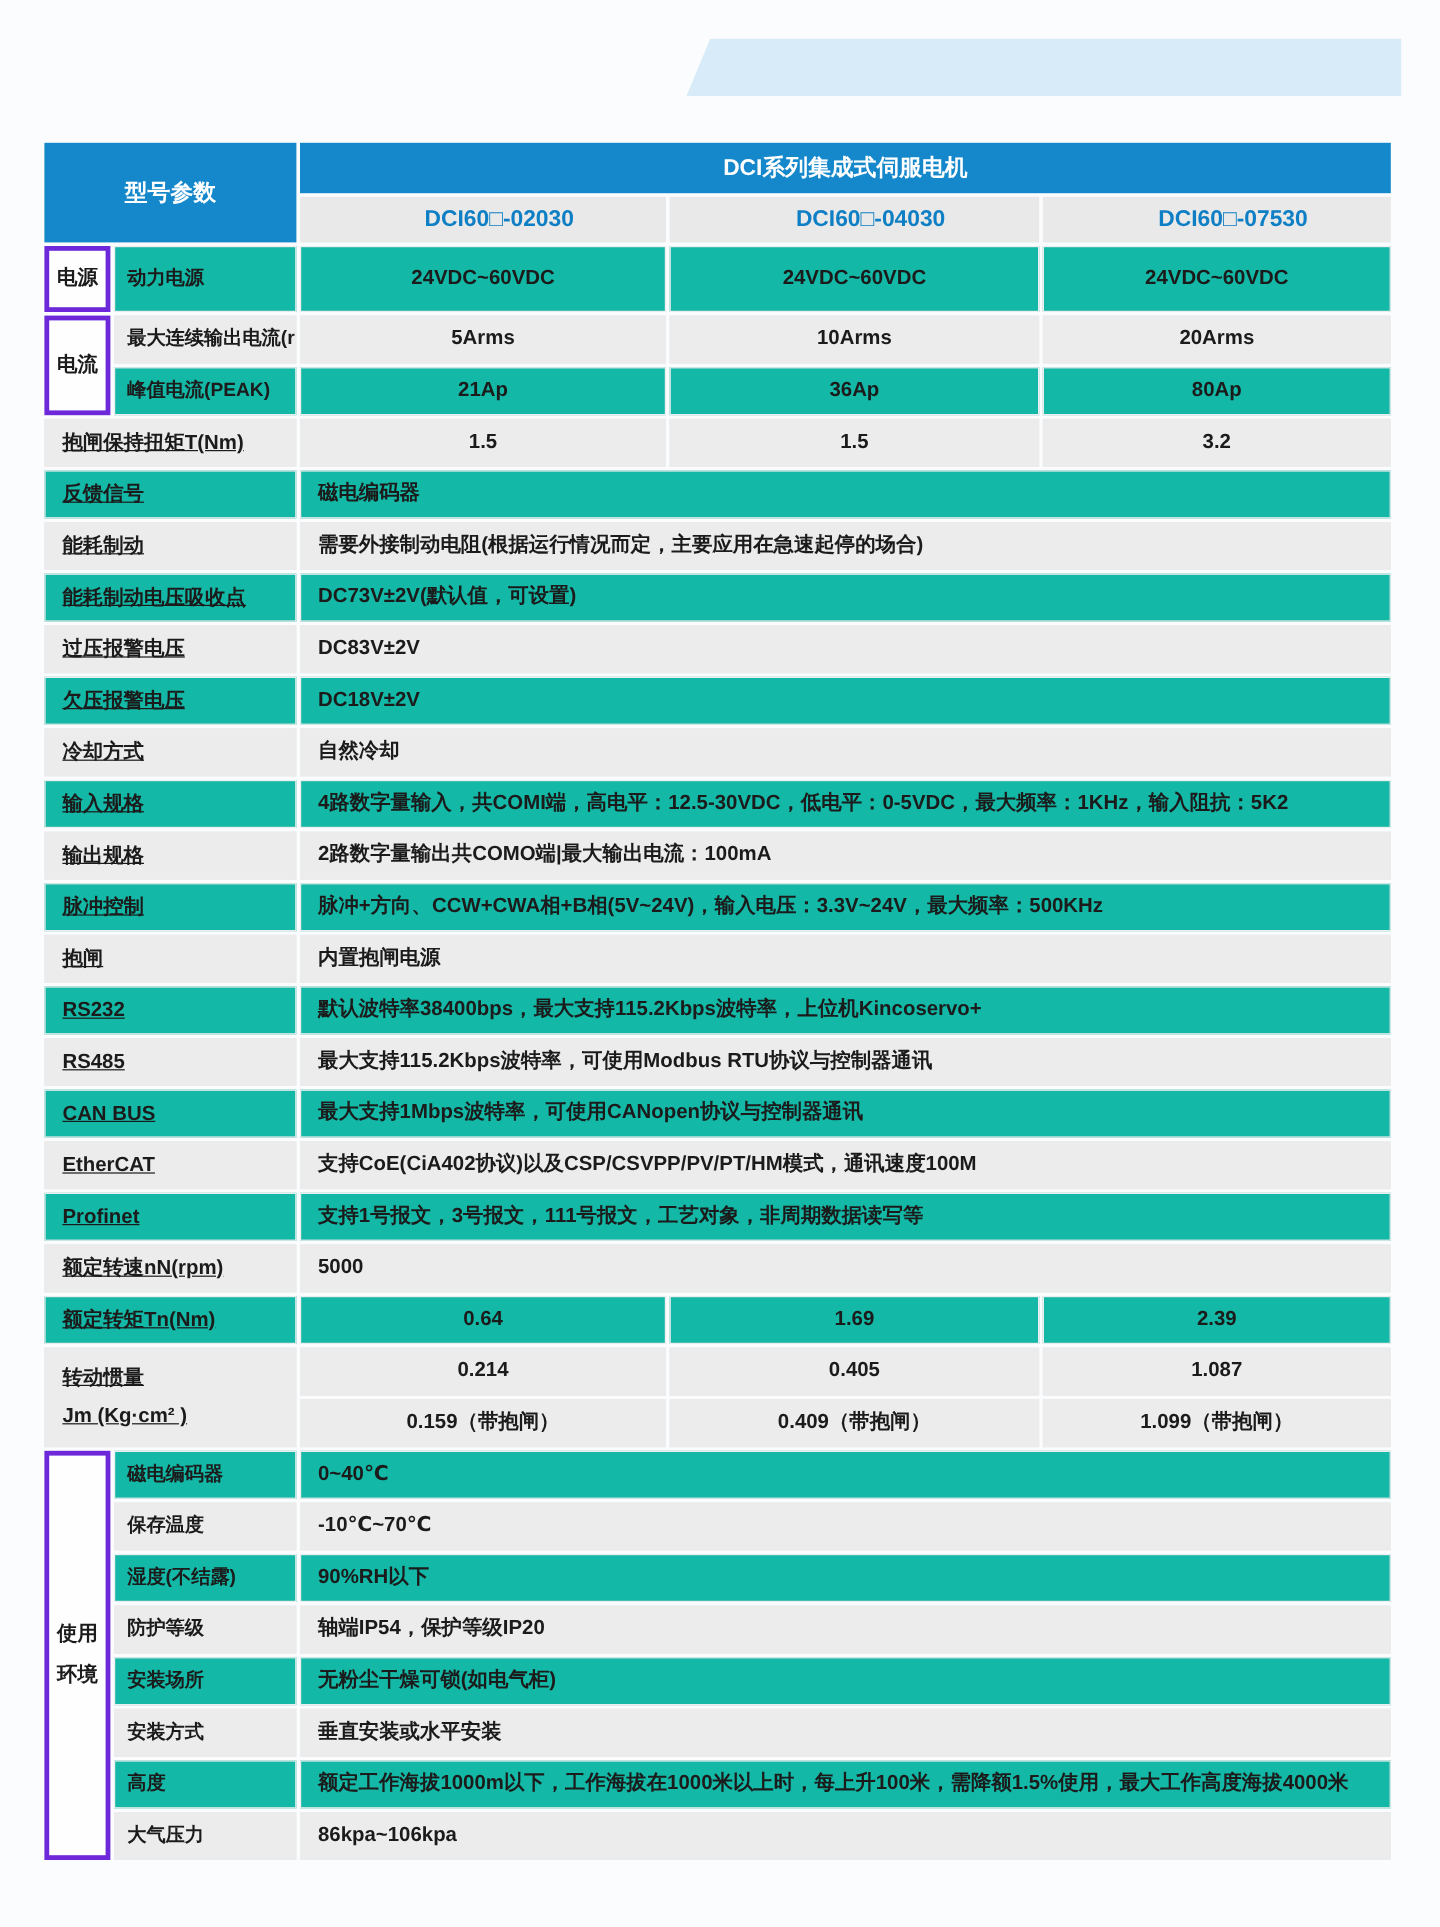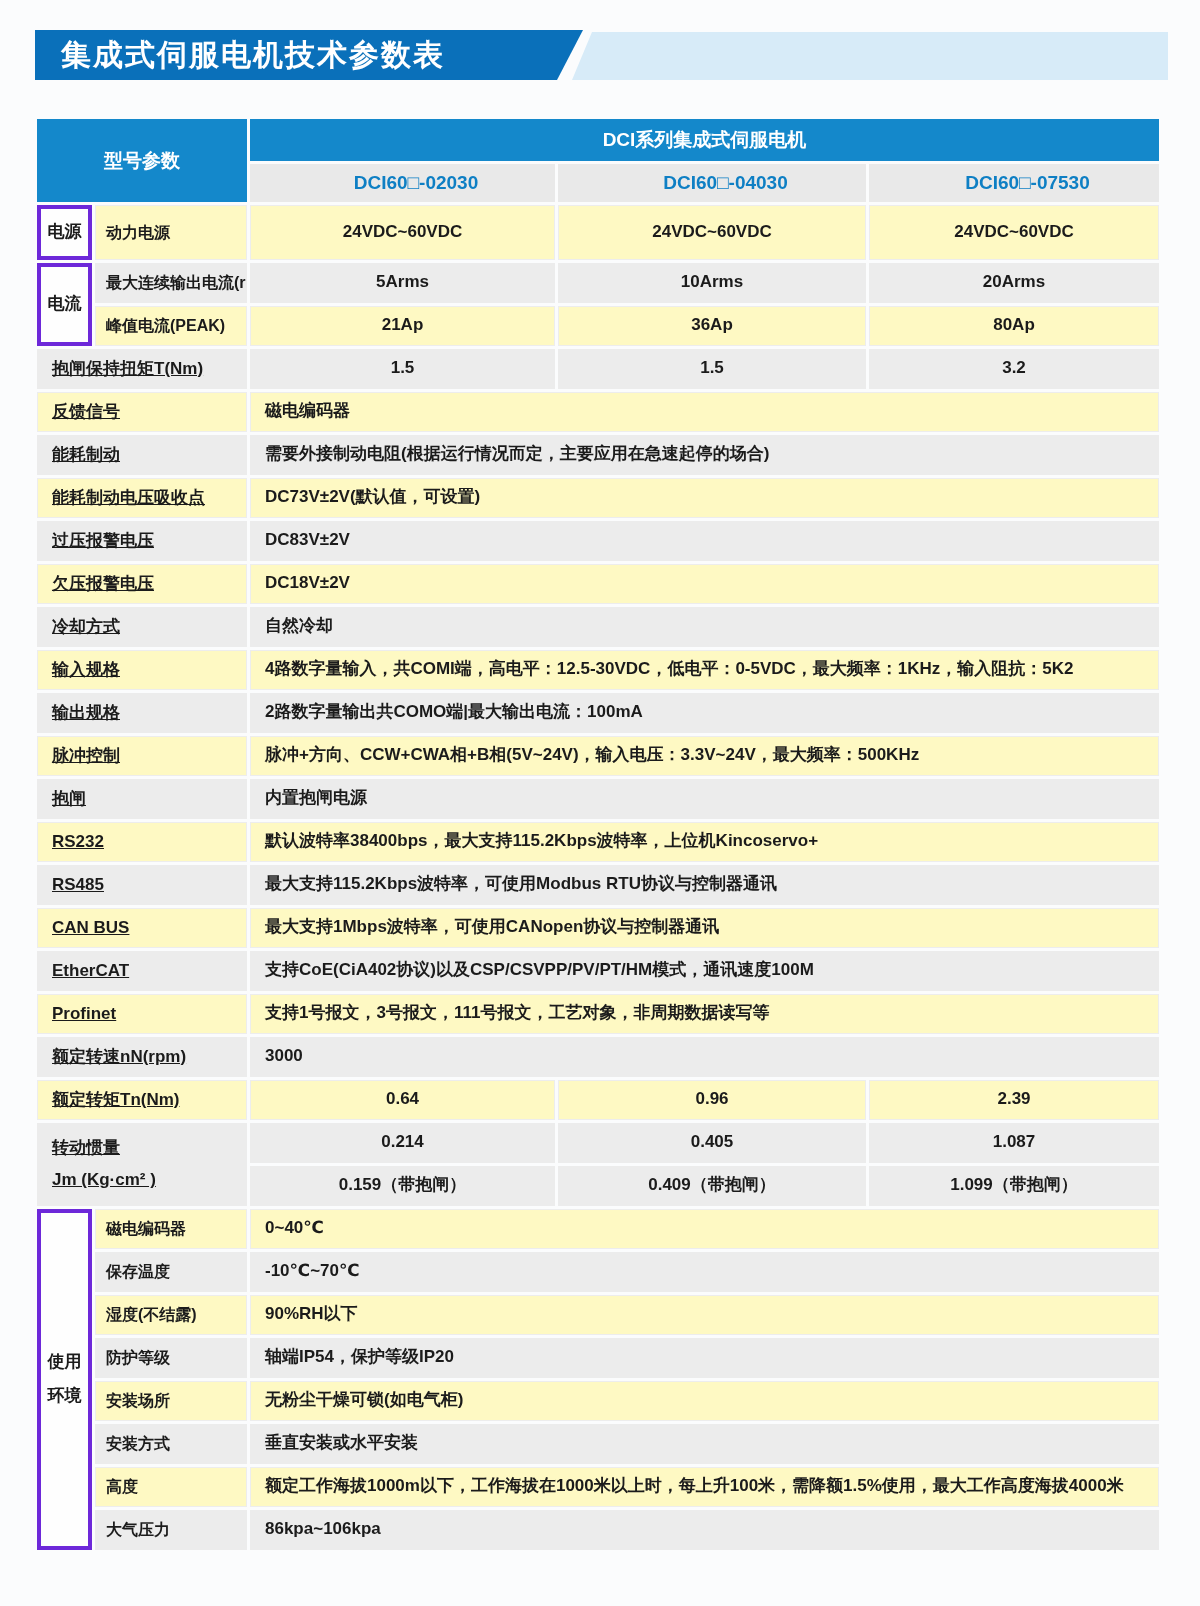--- a/index.html
+++ b/index.html
@@ -37,36 +37,33 @@
   th.corner, th.series {
     background:#1488cb; color:#ffffff;
     font-size:19px; font-weight:bold; text-align:center;
   }
   th.series { height:42px; }
   th.model {
     background:#e9e9e9; color:#0e7fc4;
     font-size:19px; font-weight:bold; text-align:center; height:38px;padding-left:28px;
   }
   td { font-size:17px; font-weight:600; height:40px; line-height:1.35; }
-  td.w  { background:#fef9c3; border:1px solid #ededed; }
+  td.w  { background:#14b8a6; border:1px solid #ededed; }
   td.gy { background:#ececec; border:1px solid #ececec; }
   td.g  { background:#fefefe; border:4px solid #6d28d9; text-align:center; font-weight:700; }
   td.g span { display:block; margin:11px 0; }
   td.lbl { text-align:left; padding-left:10px; font-size:16px; white-space:nowrap; }
   td.lblfull { text-align:left; padding-left:14px; white-space:pre-line; line-height:1.9;text-decoration:underline; }
   td.val { text-align:center;margin-left:27px; }
   td.vspan { text-align:left; padding-left:14px; white-space:nowrap;margin-top:27px; }
 </style>
 </head>
 <body>
 
 <div class="banner">
-  <div class="banner-dark">
-    <span class="banner-title">集成式伺服电机技术参数表</span>
-  </div>
   <div class="banner-light"></div>
 </div>
 
 <table class="spec">
   <colgroup>
     <col style="width:55px">
       <col style="width:152px">
     <col style="width:305px">
       <col style="width:308px">
       <col style="width:290px">
@@ -168,26 +165,26 @@
       <tr>
         <td class="lblfull gy" colspan="2">EtherCAT</td>
         <td class="vspan gy" colspan="3">支持CoE(CiA402协议)以及CSP/CSVPP/PV/PT/HM模式，通讯速度100M</td>
       </tr>
       <tr>
         <td class="lblfull w" colspan="2">Profinet</td>
         <td class="vspan w" colspan="3">支持1号报文，3号报文，111号报文，工艺对象，非周期数据读写等</td>
       </tr>
       <tr>
         <td class="lblfull gy" colspan="2">额定转速nN(rpm)</td>
-        <td class="vspan gy" colspan="3">3000</td>
+        <td class="vspan gy" colspan="3">5000</td>
       </tr>
       <tr>
         <td class="lblfull w" colspan="2">额定转矩Tn(Nm)</td>
         <td class="val w">0.64</td>
-        <td class="val w">0.96</td>
+        <td class="val w">1.69</td>
         <td class="val w">2.39</td>
       </tr>
       <tr>
         <td class="lblfull gy" colspan="2" rowspan="2">转动惯量
 Jm (Kg·cm² )</td>
         <td class="val gy">0.214</td>
         <td class="val gy">0.405</td>
         <td class="val gy">1.087</td>
       </tr>
       <tr>

